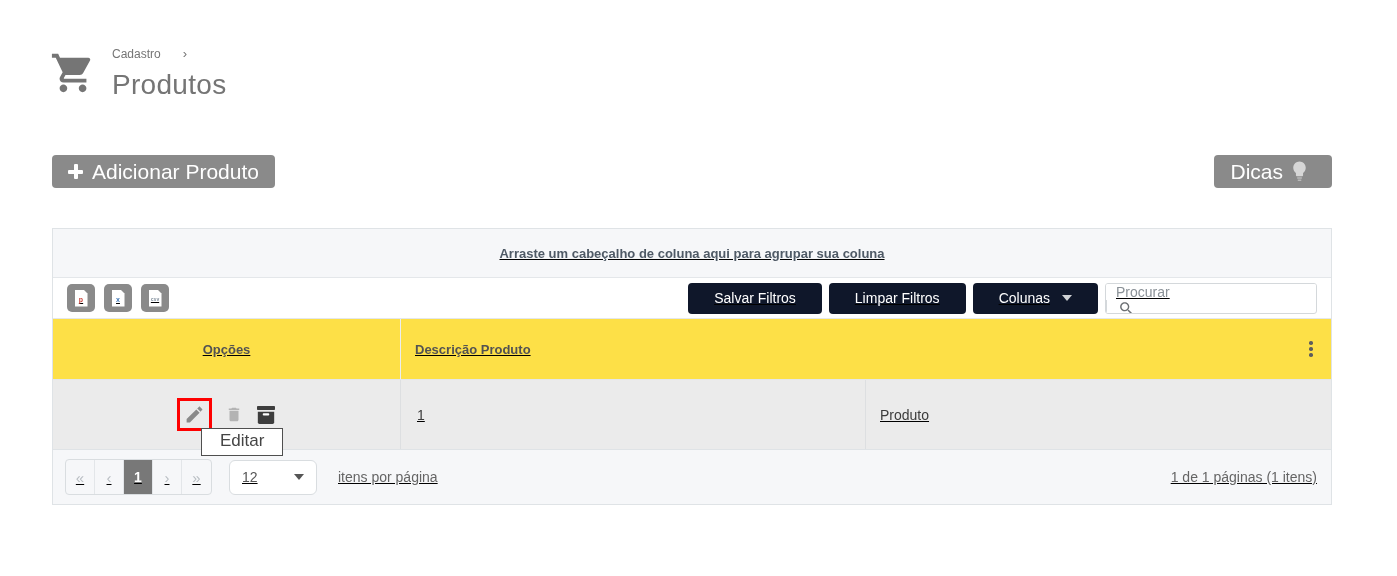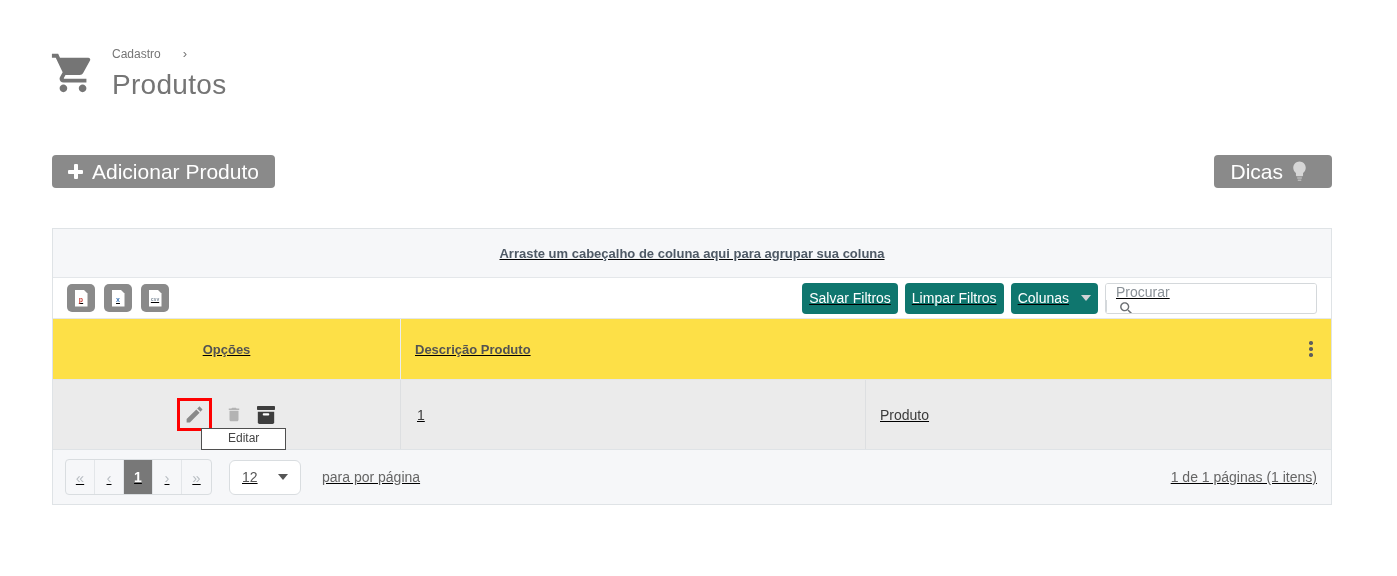--- a/index.html
+++ b/index.html
@@ -39,21 +39,21 @@
     display:flex; align-items:center; justify-content:center; cursor:pointer; }
   .file-page { position:relative; width:13px; height:17px; background:#fff;
     clip-path:polygon(0 0, 9px 0, 13px 4px, 13px 17px, 0 17px);
     display:flex; align-items:center; justify-content:center; }
   .file-letter { font-size:7px; font-weight:700; line-height:1; margin-top:3px; }
   .letter-pdf { color:#c9463d; }
   .letter-xls { color:#3f76b5; }
   .letter-csv { color:#7d8b99; font-size:5px; }
 
   .toolbar-right { display:flex; align-items:center; gap:7px; }
-  .tb-btn { height:31px; padding:0 7px; background:#0f766e; color:#fff; border:none; border-radius:4px;
+  .tb-btn { height:31px; padding:0 26px; background:#0f172a; color:#fff; border:none; border-radius:4px;
     font-size:14px; font-family:"Liberation Sans", sans-serif; display:flex; align-items:center; gap:12px; cursor:pointer; }
   .caret-down-light { width:0; height:0; border-left:5px solid transparent; border-right:5px solid transparent; border-top:6px solid #cfd2d5; }
   .caret-down-dark  { width:0; height:0; border-left:5px solid transparent; border-right:5px solid transparent; border-top:6px solid #555; }
 
   .search-wrap { display:flex; height:31px; width:212px; background:#fff; border:1px solid #d4d8db; border-radius:3px; overflow:hidden;flex-direction:column; }
   .search-input { flex:1; min-width:0; border:none; outline:none; padding:0 10px; font-size:14px; color:#555;
     font-family:"Liberation Sans", sans-serif; }
   .search-input::placeholder { color:#8a9197; opacity:1; }
   .search-btn { width:40px; background:#fff; border:none; border-left:1px solid #d4d8db;
     display:flex; align-items:center; justify-content:center; cursor:pointer; }
@@ -69,30 +69,30 @@
 
   .data-row { position:relative; display:flex; height:70px; background:#ebebeb; border-bottom:1px solid #dfe3e6; }
   .cell { display:flex; align-items:center; font-size:14px; color:#3c3c3c; }
   .cell-options { width:348px; justify-content:center; gap:13px; border-right:1px solid #dddfe1; }
   .cell-code { width:465px; padding-left:16px; border-right:1px solid #dddfe1; }
   .cell-desc { flex:1; padding-left:14px; }
   .icon-btn { background:none; border:none; padding:0; display:flex; align-items:center; justify-content:center; cursor:pointer; }
   .edit-highlight { display:flex; align-items:center; justify-content:center; border:3px solid #fe0000; padding:3px 4px; }
 
   .tooltip { position:absolute; left:148px; top:48px; z-index:5; background:#fff; border:1px solid #4f4f4f;
-    padding:2px 26px 4px; font-size:12px; color:#454545; white-space:nowrap; }
+    padding:2px 18px 4px; font-size:17px; color:#454545; white-space:nowrap; }
 
   .pager-row { height:54px; background:#f6f7f9; display:flex; align-items:center; padding:0 14px 0 12px; }
   .pager-group { display:flex; border:1px solid #d9dde0; border-radius:4px; overflow:hidden; }
   .pg-cell { width:29px; height:34px; display:flex; align-items:center; justify-content:center;
     background:transparent; border:none; border-right:1px solid #e3e6e9; font-size:15px; color:#b9bec3;
     font-family:"Liberation Sans", sans-serif; cursor:pointer; }
   .pg-cell:last-child { border-right:none; }
   .pg-cell.active { background:#787878; color:#fff; font-size:14px; font-weight:700; }
-  .page-size-select { margin-left:17px; width:72px; height:35px; background:#fff; border:1px solid #d9dde0;
+  .page-size-select { margin-left:17px; width:88px; height:35px; background:#fff; border:1px solid #d9dde0;
     border-radius:6px; display:flex; align-items:center; justify-content:space-between; padding:0 12px;
     font-size:14px; color:#555; cursor:pointer; }
   .per-page-label { margin-left:21px; font-size:14px; color:#656565; }
   .pager-summary { margin-left:auto; font-size:14px; color:#656565; }
 
   svg { display:block; }
 </style>
 </head>
 <body>
 
@@ -231,18 +231,18 @@
         <button class="pg-cell">«</button>
         <button class="pg-cell">‹</button>
         <button class="pg-cell active">1</button>
         <button class="pg-cell">›</button>
         <button class="pg-cell">»</button>
       </div>
       <div class="page-size-select">
         <span>12</span>
         <span class="caret-down-dark"></span>
       </div>
-      <span class="per-page-label">para por página</span>
+      <span class="per-page-label">itens por página</span>
       <span class="pager-summary">1 de 1 páginas (1 itens)</span>
     </div>
 
   </div>
 </div>
 
 </body></html>

